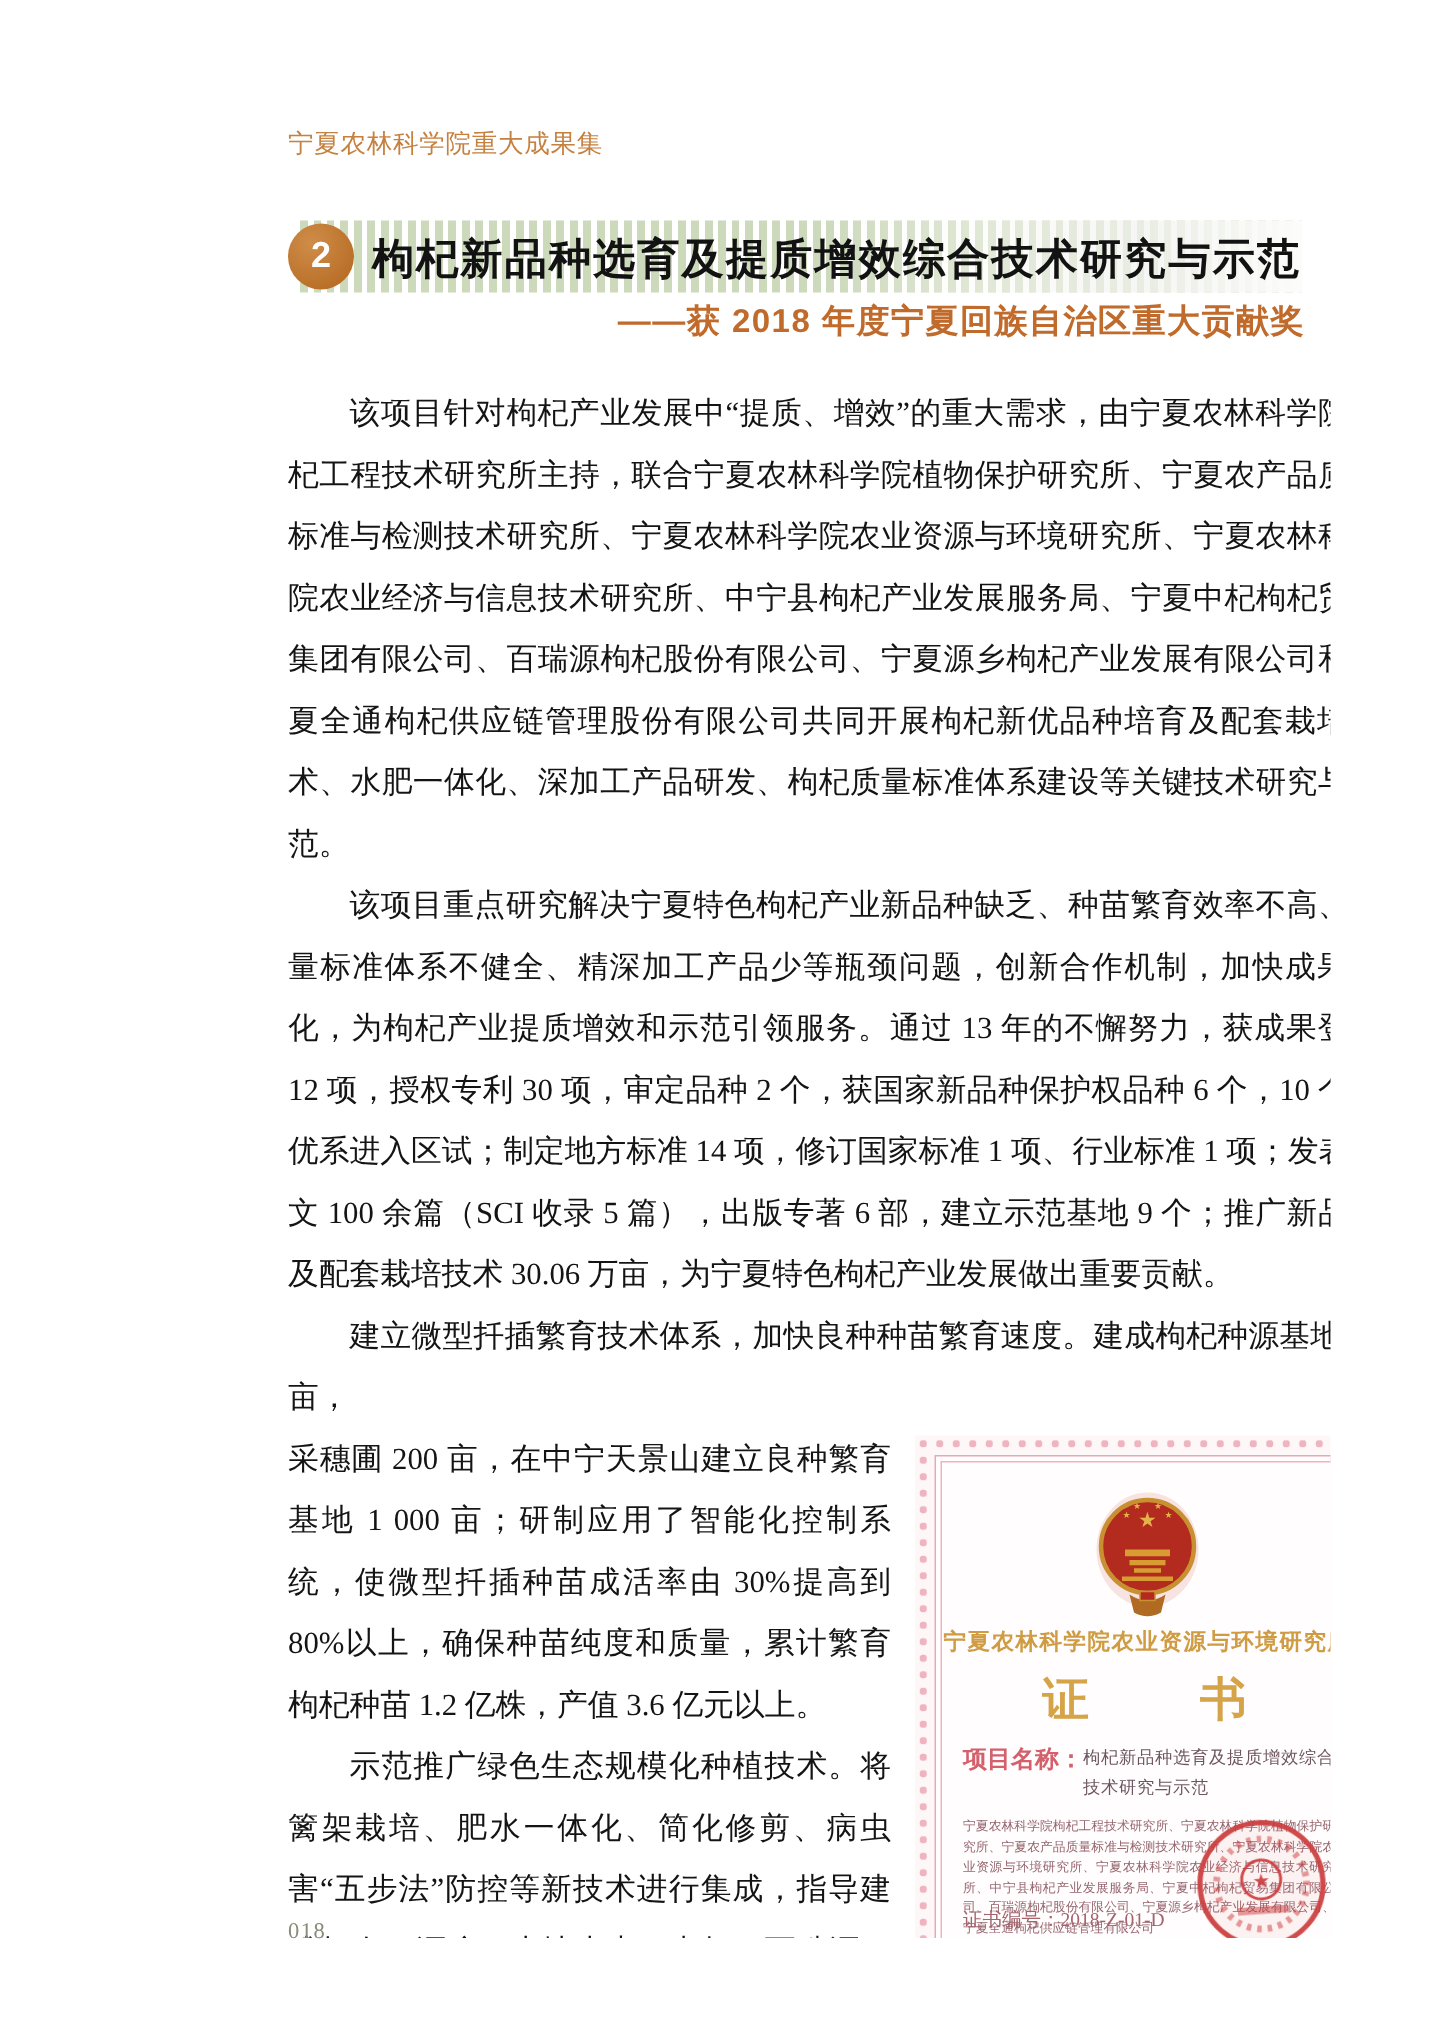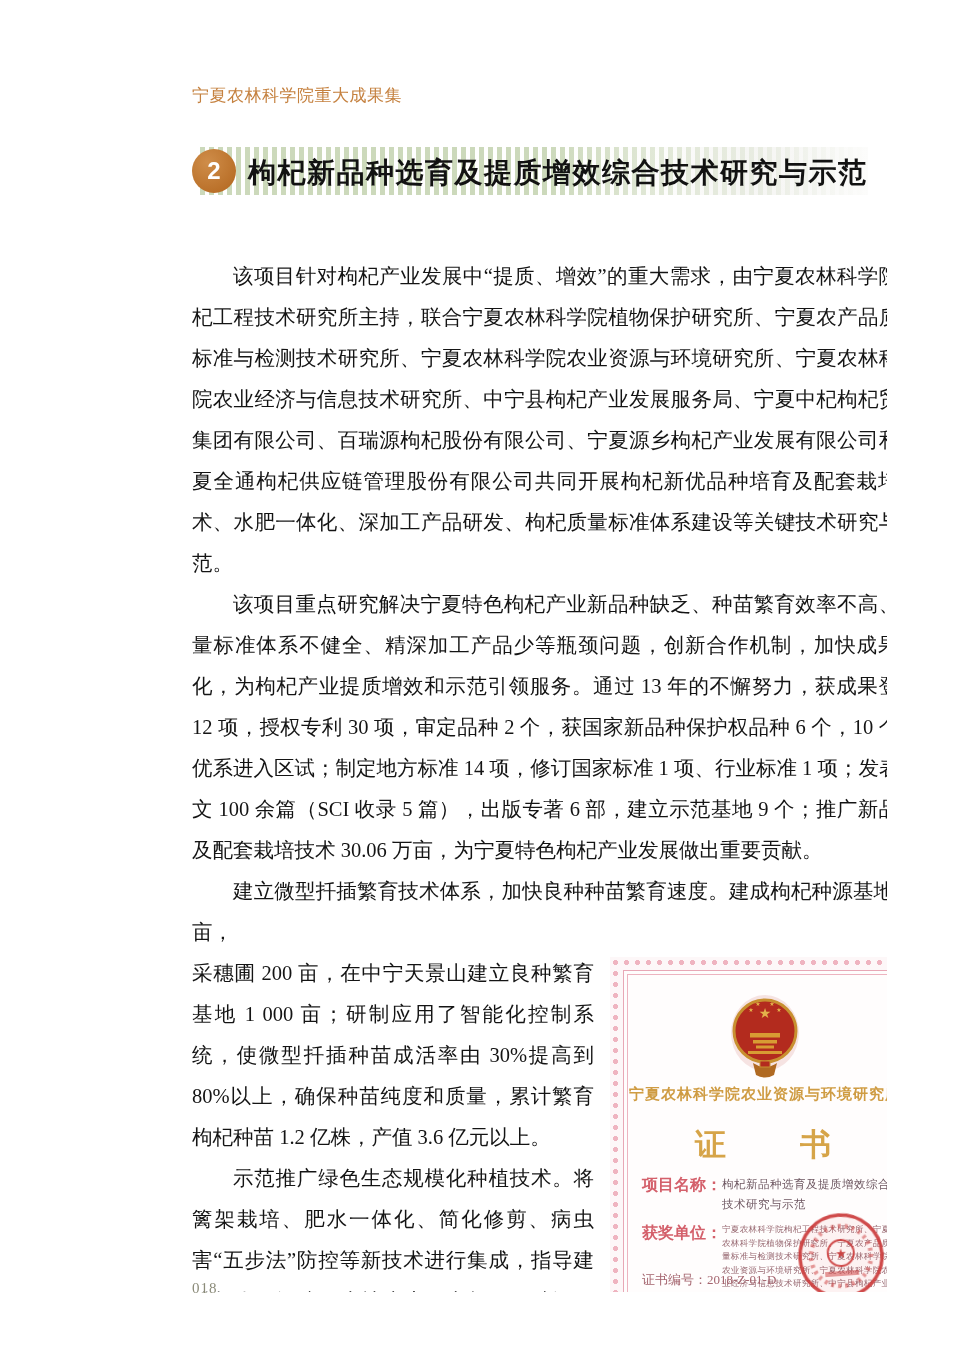--- a/index.html
+++ b/index.html
@@ -104,21 +104,21 @@
     overflow: hidden;
   }
   .emblem { display: block; margin: 20px auto 4px; }
   .cert-award-title {
     font-size: 15px; font-weight: bold;
     letter-spacing: 1px;
     color: #cf9c43;
     filter: blur(0.3px);
   }
   .cert-doc-title {
-    margin-top: 20px;
+    margin-top: 8px;
     font-size: 31px; font-weight: bold;
     color: #d6a448;
     letter-spacing: 4px;
     filter: blur(0.3px);
   }
   .cert-field {
     display: flex;
     text-align: left;
     margin: 9px 16px 0 18px;
   }
@@ -172,20 +172,21 @@
 <div class="page">
 
   <div class="book-title">宁夏农林科学院重大成果集</div>
 
   <div class="title-row">
     <div class="title-stripe"></div>
     <div class="num-circle">2</div>
     <div class="section-title">枸杞新品种选育及提质增效综合技术研究与示范</div>
   </div>
 
+  <div class="section-subtitle">——获 2018 年度宁夏回族自治区重大贡献奖</div>
 
   <div class="body-text">
     <p>该项目针对枸杞产业发展中“提质、增效”的重大需求，由宁夏农林科学院枸杞工程技术研究所主持，联合宁夏农林科学院植物保护研究所、宁夏农产品质量标准与检测技术研究所、宁夏农林科学院农业资源与环境研究所、宁夏农林科学院农业经济与信息技术研究所、中宁县枸杞产业发展服务局、宁夏中杞枸杞贸易集团有限公司、百瑞源枸杞股份有限公司、宁夏源乡枸杞产业发展有限公司和宁夏全通枸杞供应链管理股份有限公司共同开展枸杞新优品种培育及配套栽培技术、水肥一体化、深加工产品研发、枸杞质量标准体系建设等关键技术研究与示范。</p>
     <p>该项目重点研究解决宁夏特色枸杞产业新品种缺乏、种苗繁育效率不高、质量标准体系不健全、精深加工产品少等瓶颈问题，创新合作机制，加快成果转化，为枸杞产业提质增效和示范引领服务。通过 13 年的不懈努力，获成果登记 12 项，授权专利 30 项，审定品种 2 个，获国家新品种保护权品种 6 个，10 个新优系进入区试；制定地方标准 14 项，修订国家标准 1 项、行业标准 1 项；发表论文 100 余篇（SCI 收录 5 篇），出版专著 6 部，建立示范基地 9 个；推广新品种及配套栽培技术 30.06 万亩，为宁夏特色枸杞产业发展做出重要贡献。</p>
     <p>建立微型扦插繁育技术体系，加快良种种苗繁育速度。建成枸杞种源基地 70 亩，</p>
 
     <div class="wrap-row">
       <div class="wrap-text">
         <p class="cont">采穗圃 200 亩，在中宁天景山建立良种繁育基地 1 000 亩；研制应用了智能化控制系统，使微型扦插种苗成活率由 30%提高到 80%以上，确保种苗纯度和质量，累计繁育枸杞种苗 1.2 亿株，产值 3.6 亿元以上。</p>
         <p>示范推广绿色生态规模化种植技术。将篱架栽培、肥水一体化、简化修剪、病虫害“五步法”防控等新技术进行集成，指导建成杞泰、源乡、大地生态、中杞、百瑞源、杞爱、金沙湾、润德、菊花台等 9 个枸杞科技生产示范展示基地，总面积</p>
@@ -212,21 +213,20 @@
 
           <div class="cert-award-title">宁夏农林科学院农业资源与环境研究所</div>
           <div class="cert-doc-title">证　　书</div>
 
           <div class="cert-field">
             <span class="cert-label">项目名称：</span>
             <span class="cert-project-name">枸杞新品种选育及提质增效综合技术研究与示范</span>
           </div>
 
           <div class="cert-field">
-            <span class="cert-label">获奖单位：</span>
             <span class="cert-winners">宁夏农林科学院枸杞工程技术研究所、宁夏农林科学院植物保护研究所、宁夏农产品质量标准与检测技术研究所、宁夏农林科学院农业资源与环境研究所、宁夏农林科学院农业经济与信息技术研究所、中宁县枸杞产业发展服务局、宁夏中杞枸杞贸易集团有限公司、百瑞源枸杞股份有限公司、宁夏源乡枸杞产业发展有限公司、宁夏全通枸杞供应链管理有限公司</span>
           </div>
 
           <div class="cert-no">证书编号：2018-Z-01-D</div>
 
           <svg class="seal" width="90" height="90" viewBox="0 0 90 90">
             <circle cx="45" cy="45" r="41" fill="rgba(228,90,90,0.07)" stroke="#cc3c3c" stroke-width="3.5"></circle>
             <circle cx="45" cy="45" r="30" fill="none" stroke="#cc3c3c" stroke-width="4.5" stroke-dasharray="3 4" opacity="0.55"></circle>
             <circle cx="45" cy="42" r="13" fill="none" stroke="#cc3c3c" stroke-width="2"></circle>
             <text x="45" y="47" font-size="13" fill="#cc3c3c" text-anchor="middle">★</text>

